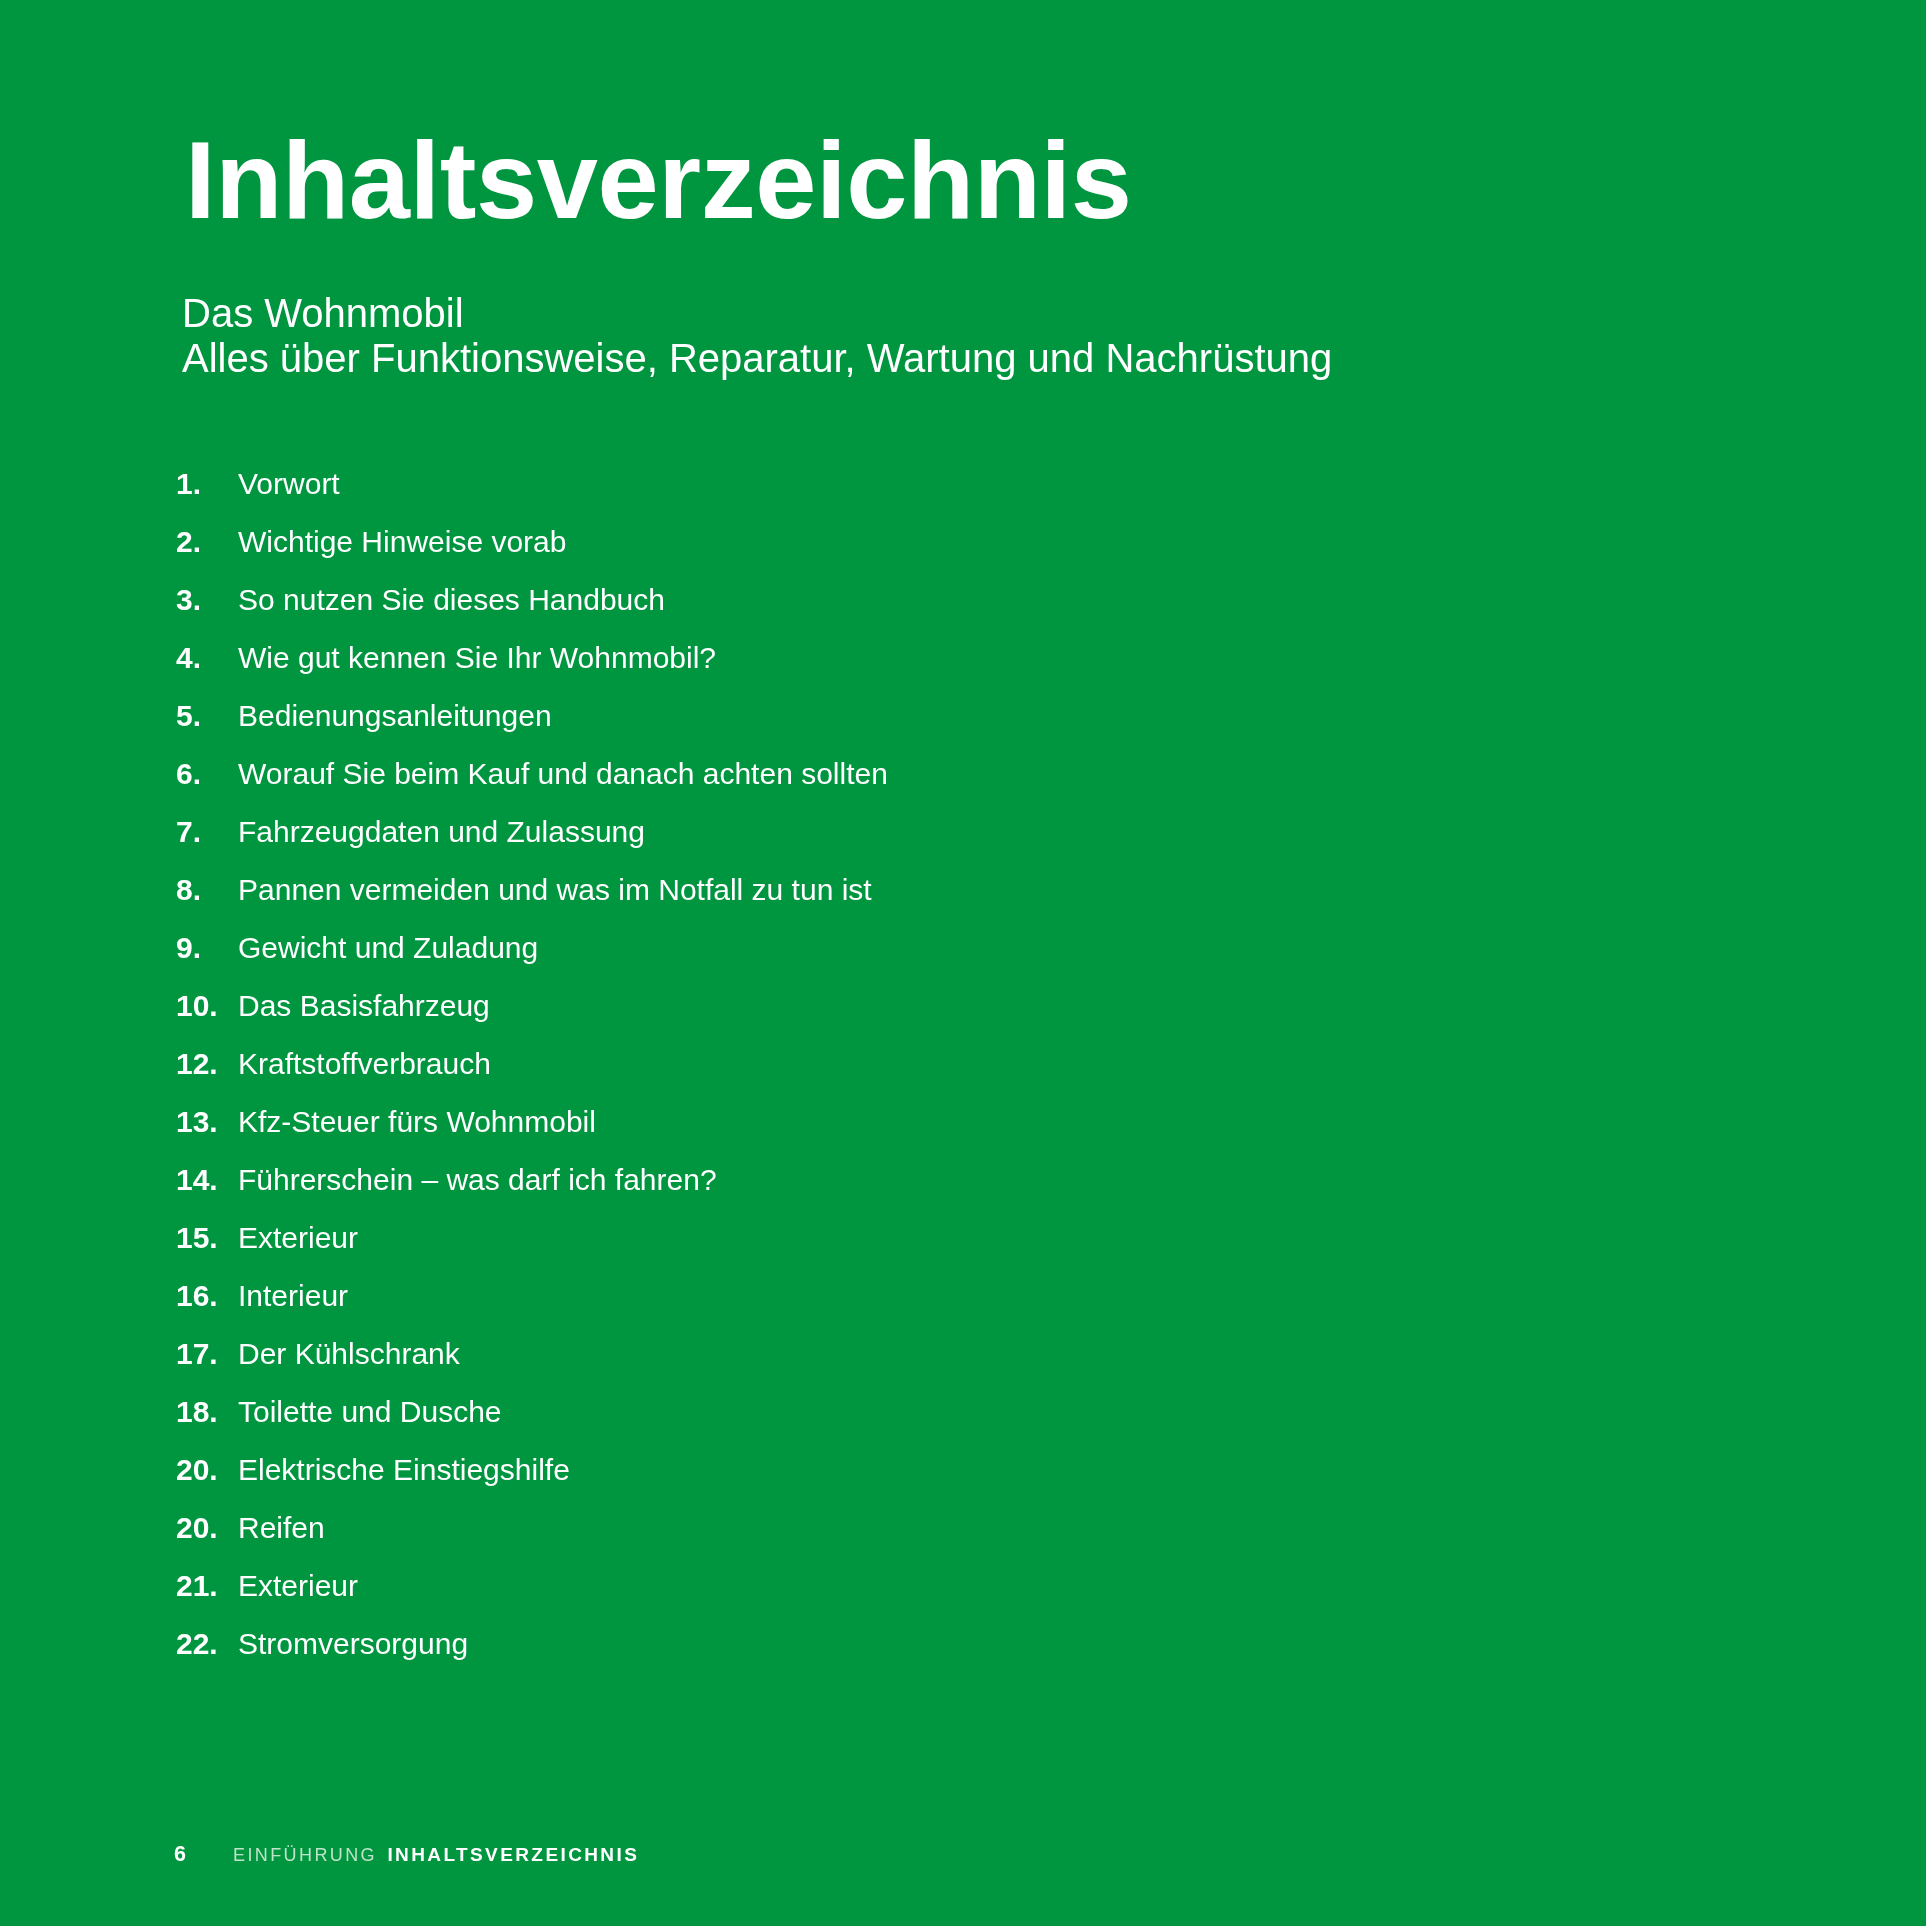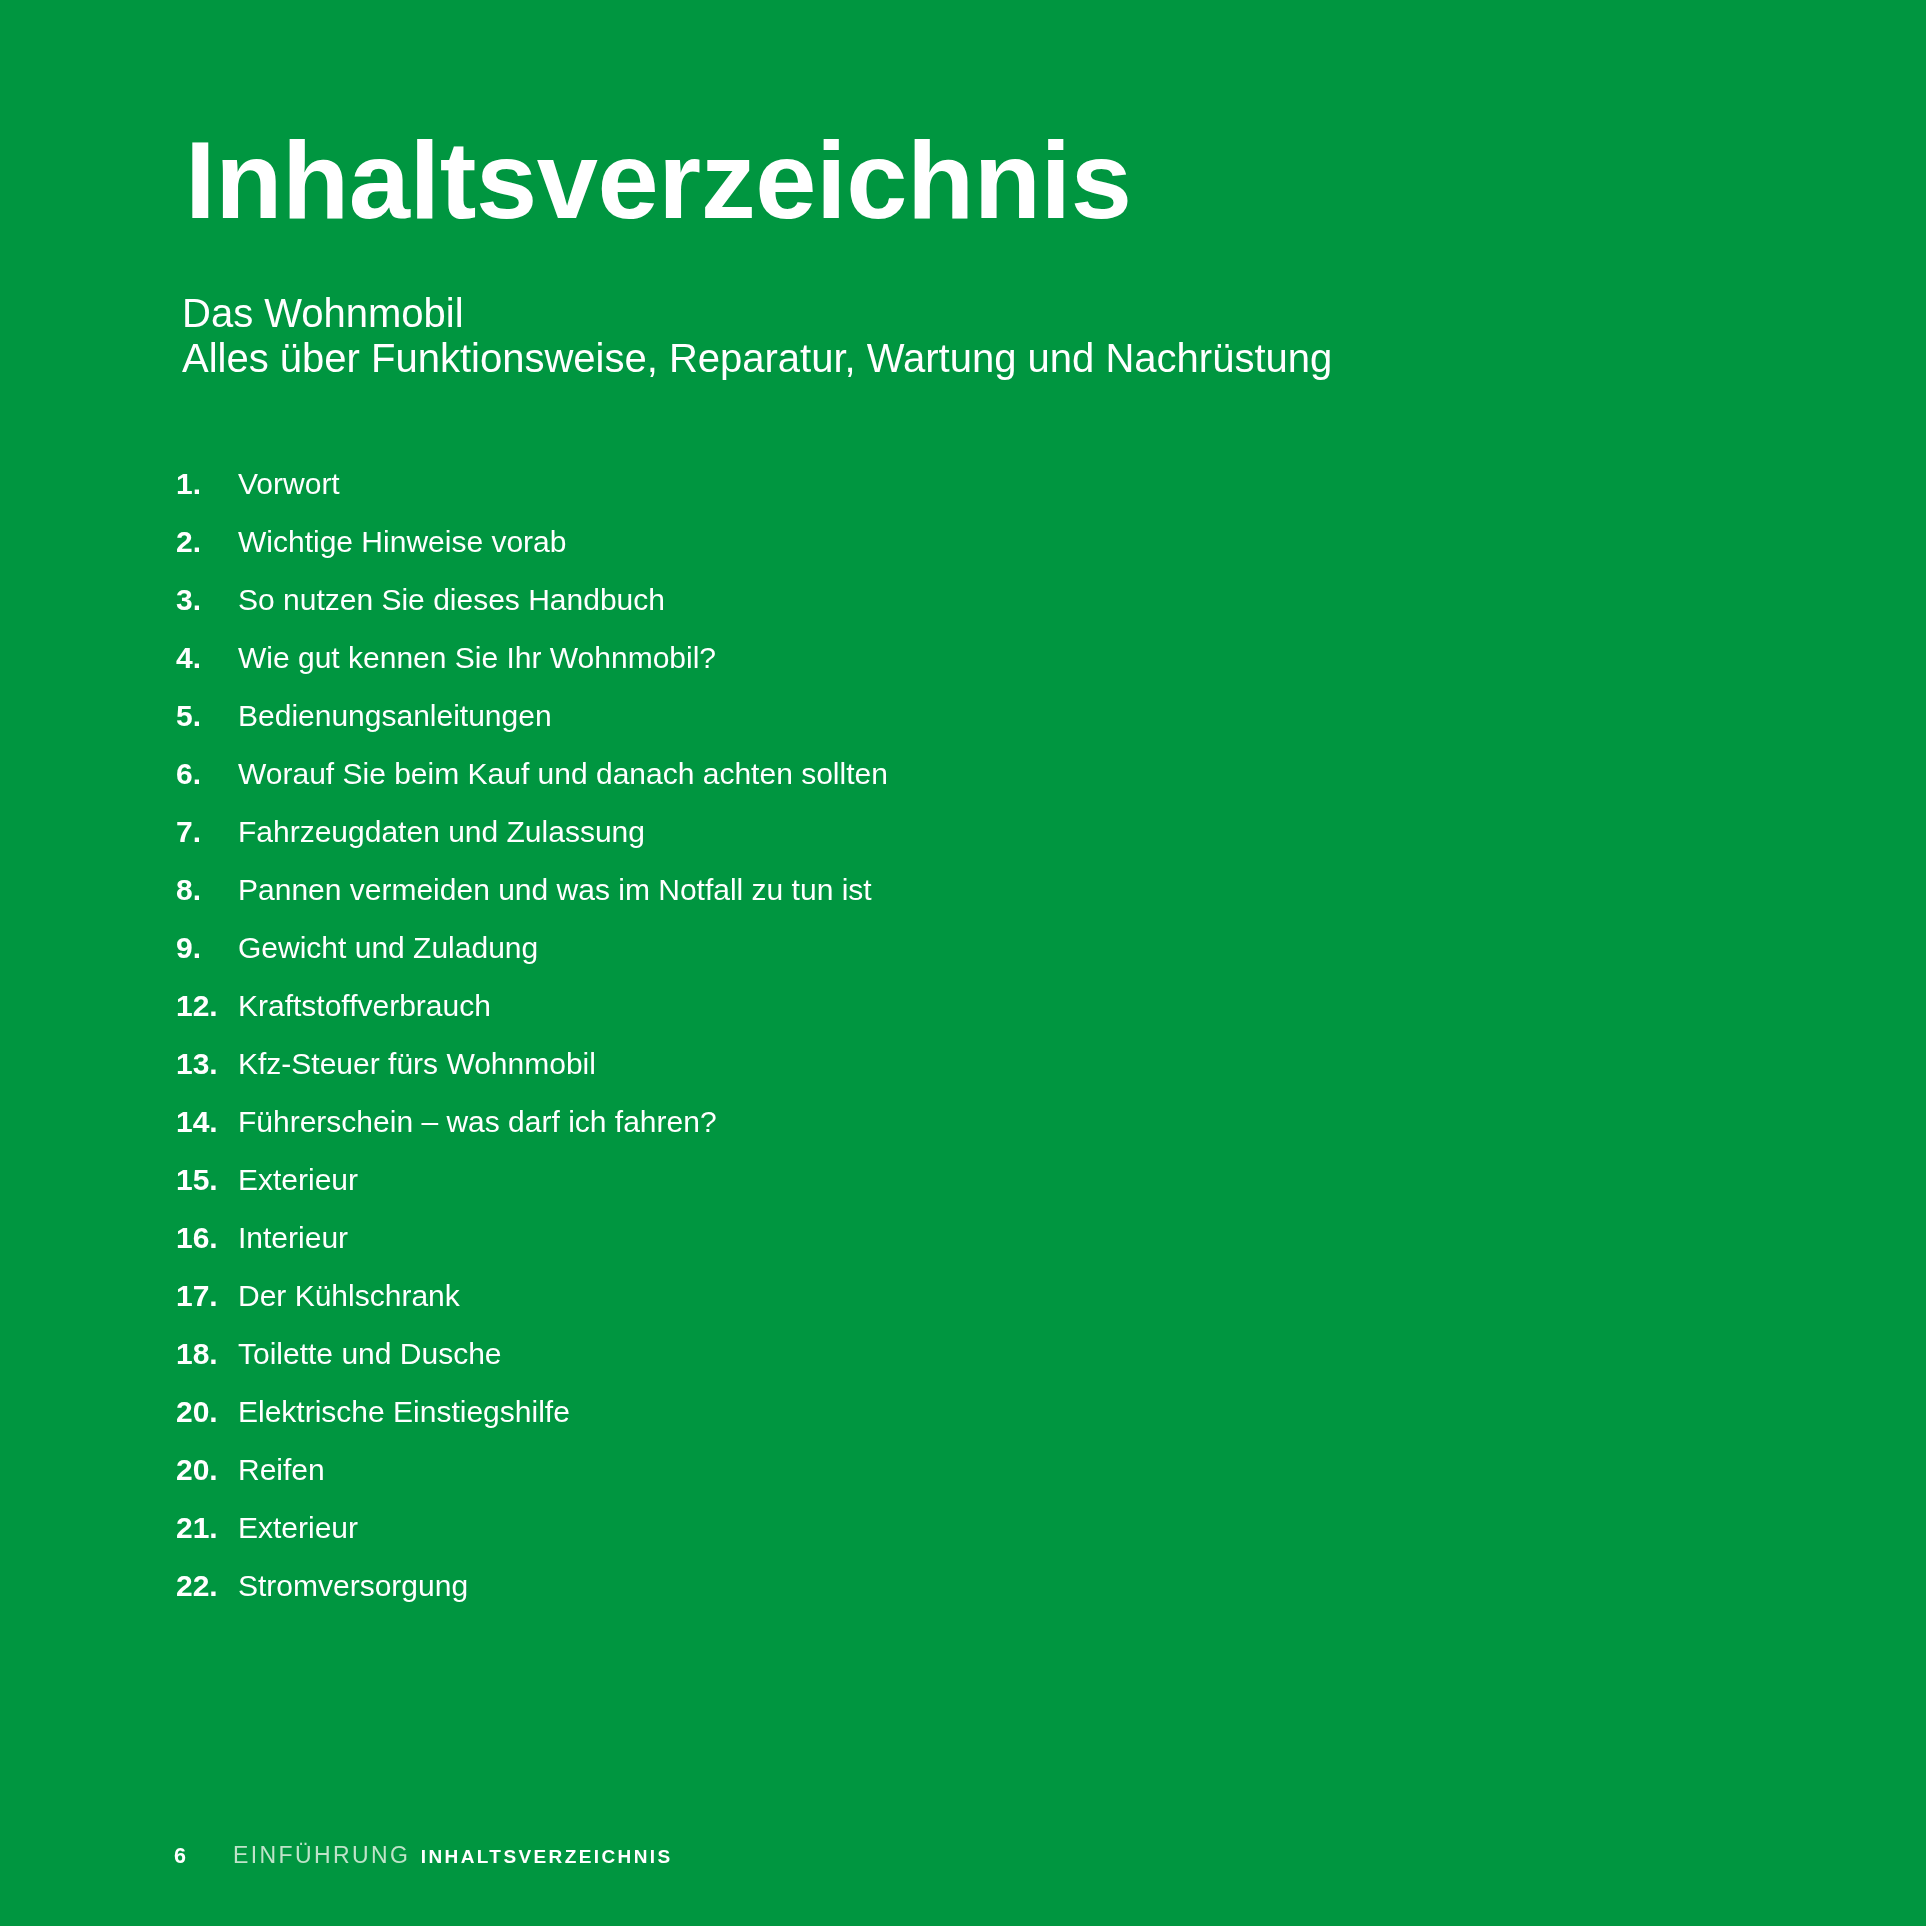--- a/index.html
+++ b/index.html
@@ -54,21 +54,21 @@
     position: absolute;
     left: 174px; top: 1842px;
     display: flex; align-items: baseline;
     white-space: nowrap;
   }
   .page-num {
     font-size: 21.5px; font-weight: bold;
     width: 59px;
   }
   .section {
-    font-size: 23px;
+    font-size: 18px;
     letter-spacing: 2.4px;
     color: #bfe3c9;
     margin-right: 10.4px;
   }
   .chapter {
     font-size: 19px; font-weight: bold;
     letter-spacing: 2.4px;
     color: #ffffff;
   }
 </style>
@@ -111,20 +111,24 @@
     </li>
   <li class="toc-item">
       <span class="toc-num">8.</span>
       <span class="toc-label">Pannen vermeiden und was im Notfall zu tun ist</span>
     </li>
   <li class="toc-item">
       <span class="toc-num">9.</span>
       <span class="toc-label">Gewicht und Zuladung</span>
     </li>
   <li class="toc-item">
+      <span class="toc-num">10.</span>
+      <span class="toc-label">Das Basisfahrzeug</span>
+    </li>
+  <li class="toc-item">
       <span class="toc-num">12.</span>
       <span class="toc-label">Kraftstoffverbrauch</span>
     </li>
   <li class="toc-item">
       <span class="toc-num">13.</span>
       <span class="toc-label">Kfz-Steuer fürs Wohnmobil</span>
     </li>
   <li class="toc-item">
       <span class="toc-num">14.</span>
       <span class="toc-label">Führerschein – was darf ich fahren?</span>

